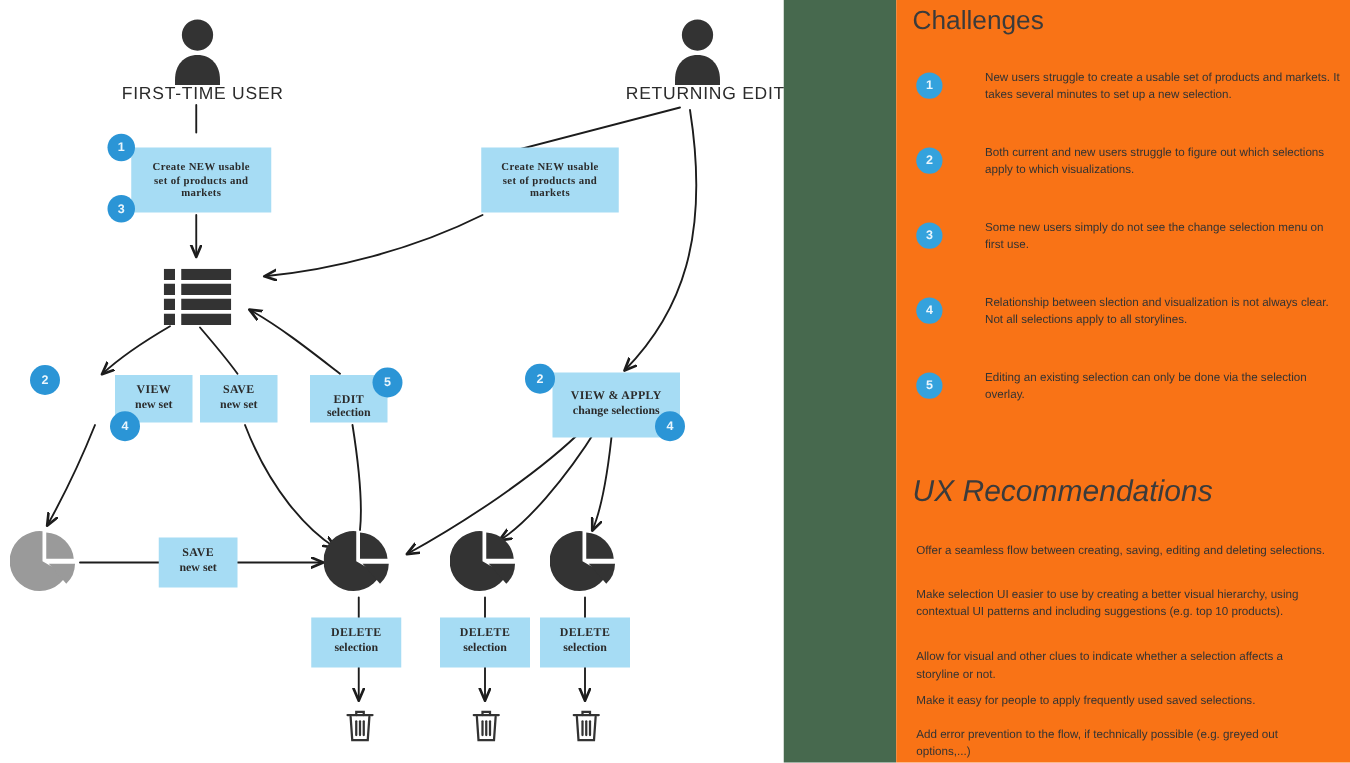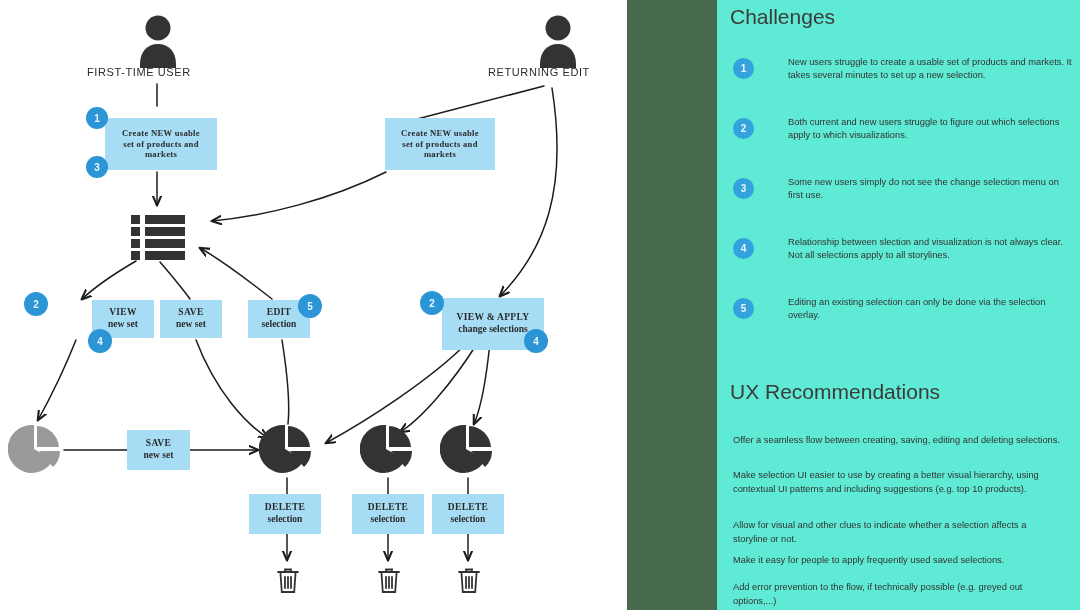--- a/index.html
+++ b/index.html
@@ -16,32 +16,32 @@
            display:flex;flex-direction:column;align-items:center;justify-content:center;
            text-align:center;line-height:1.22;font-family:Liberation Serif, serif;}
   .bluebox .l1{font-weight:bold;letter-spacing:.3px;}
   .bluebox .l2{font-weight:bold;}
 
   .badge{position:absolute;border-radius:50%;background:#2b95d6;color:#eaf6fd;
          display:flex;align-items:center;justify-content:center;
          font-size:10px;font-weight:bold;z-index:6;}
 
   .person{position:absolute;}
-  .caption{position:absolute;font-size:11px;letter-spacing:.6px;color:#2b2b2b;
-           text-align:left;white-space:nowrap;}
+  .caption{position:absolute;font-size:14px;letter-spacing:.6px;color:#2b2b2b;
+           text-align:right;white-space:nowrap;}
 
   .listicon{position:absolute;}
   .pie{position:absolute;}
   .trash{position:absolute;}
 
   
-  .panel{position:absolute;left:717px;top:0;width:363px;height:610px;background:#5eead4;}
+  .panel{position:absolute;left:717px;top:0;width:363px;height:610px;background:#f97316;}
   .panel h2{margin:0;position:absolute;color:#3b3b3b;font-weight:normal;}
   .ch-title{left:13px;top:5px;font-size:21px;}
-  .ux-title{left:13px;top:380px;font-size:21px;}
+  .ux-title{left:13px;top:380px;font-size:24px;font-style:italic;}
 
   .ch-item{position:absolute;left:13px;width:340px;}
   .ch-item .num{position:absolute;left:3px;top:2px;width:21px;height:21px;border-radius:50%;
                  background:#34a2dd;color:#eaf6fd;font-size:10px;font-weight:bold;
                  display:flex;align-items:center;justify-content:center;}
   .ch-item .txt{position:absolute;left:58px;top:0;width:285px;font-size:9.3px;line-height:1.45;color:#333;}
 
   .ux-p{position:absolute;left:16px;width:330px;font-size:9.3px;line-height:1.5;color:#333;}
 </style>
 </head>
@@ -148,21 +148,21 @@
       <span class="l2">new set</span>
     </div>
     <div class="badge" style="left:24px;top:292px;width:24px;height:24px;">2</div>
     <div class="badge" style="left:88px;top:329px;width:24px;height:24px;">4</div>
 
     <div class="bluebox" style="left:160px;top:300px;width:62px;height:38px;font-size:9.5px;">
       <span class="l1">SAVE</span>
       <span class="l2">new set</span>
     </div>
 
-    <div class="bluebox" style="left:248px;top:300px;width:62px;height:38px;font-size:9.5px;">
+    <div class="bluebox" style="left:248px;top:300px;width:62px;height:38px;font-size:9.5px;justify-content:flex-end;">
       <span class="l1">EDIT</span>
       <span class="l2">selection</span>
     </div>
     <div class="badge" style="left:298px;top:294px;width:24px;height:24px;">5</div>
 
     <div class="bluebox" style="left:442px;top:298px;width:102px;height:52px;font-size:9.5px;">
       <span class="l1">VIEW &amp; APPLY</span>
       <span class="l2">change selections</span>
     </div>
     <div class="badge" style="left:420px;top:291px;width:24px;height:24px;">2</div>

